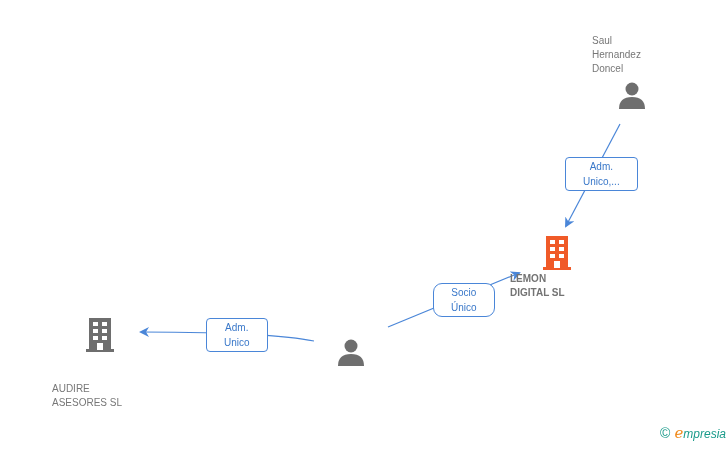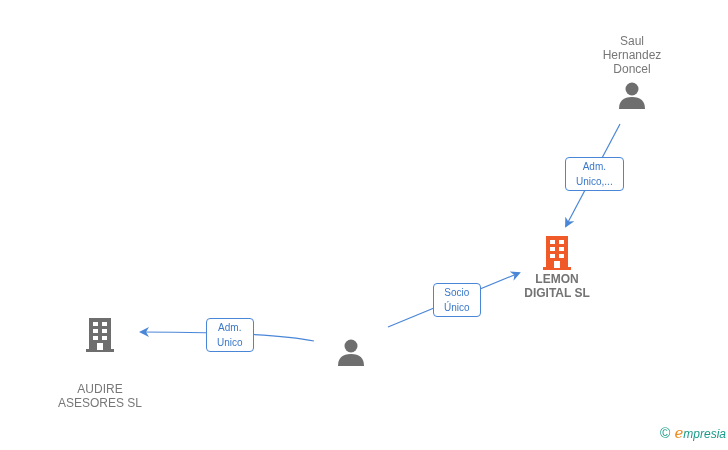--- a/index.html
+++ b/index.html
@@ -1,22 +1,22 @@
 <!DOCTYPE html>
 <html><head>
   <meta charset="utf-8">
   <style>
     html, body { margin: 0; padding: 0; background: #ffffff; }
     body { width: 728px; height: 450px; position: relative; overflow: hidden; font-family: "Liberation Sans", sans-serif; }
     svg.edges { position: absolute; left: 0; top: 0; }
-    .node { position: absolute; text-align: center; color: #777777; font-size: 12px; line-height: 14px; }
+    .node { position: absolute; text-align: left; color: #777777; font-size: 10px; line-height: 14px; }
     .node .label { display: block; white-space: pre-line; }
     .node.company-main .label { color: #737373; font-weight: bold; }
     .node.company .label { color: #777777; margin-top: 30px; }
-    .edge-label { position: absolute; border: 1px solid #4a86d8; border-radius: 4px; background: #ffffff; color: #3a78c9; font-size: 10px; line-height: 15px; text-align: center; padding: 1px 10px; white-space: pre-line; }
+    .edge-label { position: absolute; border: 1px solid #4a86d8; border-radius: 4px; background: #ffffff; color: #3a78c9; font-size: 10px; line-height: 15px; text-align: center; padding: 1px 17px; white-space: pre-line; }
     .brand { position: absolute; right: 2px; bottom: 8px; font-size: 12px; color: #1a9b8a; }
     .brand .copy { font-size: 14px; margin-right: 4px; }
     .brand .e { color: #f08a1c; font-style: italic; font-family: "DejaVu Serif", serif; font-size: 15px; }
     .brand .rest { color: #1a9b8a; font-style: italic; }
   </style>
 </head>
 <body>
 
 <svg class="edges" width="728" height="450">
   <defs>
@@ -83,20 +83,20 @@
 
 <div class="node" style="left:306px; top:337px; width:90px;">
   <svg width="30" height="30" viewBox="0 0 30 30" style="display:block;margin:0 auto 4px;">
     <circle cx="15" cy="9" r="6.5" fill="#6e6e6e"></circle>
     <path d="M2,29 Q2,17 15,17 Q28,17 28,29 Z" fill="#6e6e6e"></path>
   </svg>
 </div>
 
 <div class="edge-label" style="left:565px; top:157px;">Adm.
 Unico,...</div>
-<div class="edge-label" style="left:433px; top:283px;">Socio
+<div class="edge-label" style="left:433px; top:283px;border-radius:9px;">Socio
 Único</div>
 <div class="edge-label" style="left:206px; top:318px;">Adm.
 Unico</div>
 
 <div class="brand">
   <span class="copy">©</span><span class="e">e</span><span class="rest">mpresia</span>
 </div>
 
 </body></html>

